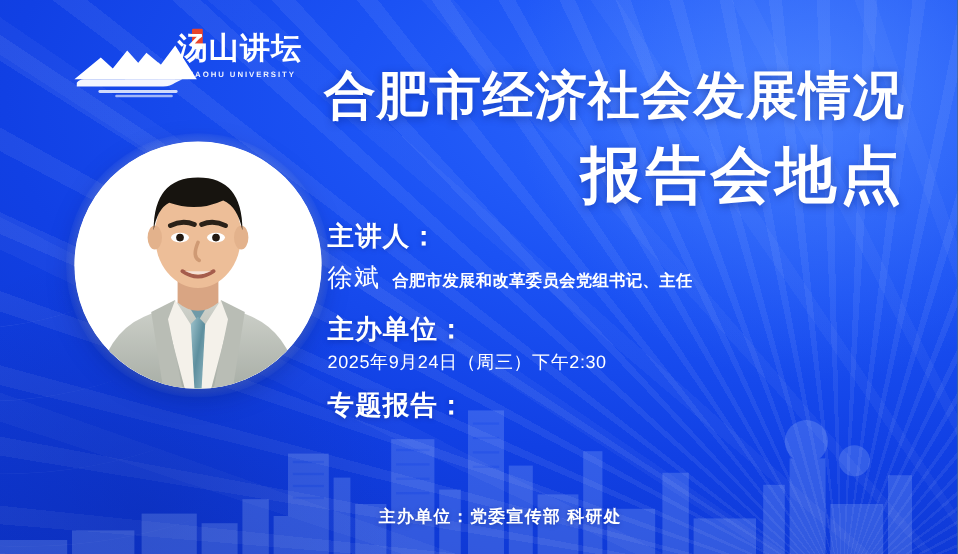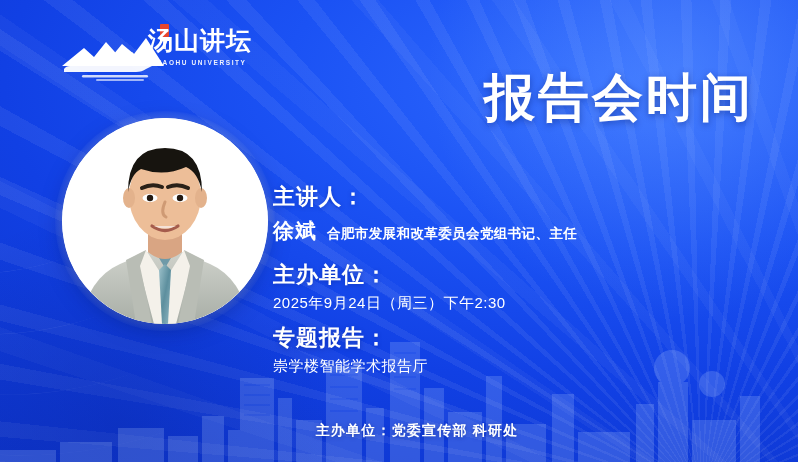--- a/index.html
+++ b/index.html
@@ -192,21 +192,21 @@
     text-shadow: 0 1px 4px rgba(4,24,110,0.35);
   }
   .det-row {
     display: flex;
     align-items: baseline;
     margin-bottom: 15px;
     white-space: nowrap;
   }
   .det-name {
     font-size: 21px;
-    font-weight: 700;
+    font-weight: 400;
     letter-spacing: 1px;
     margin-right: 10px;
   }
   .det-title {
     font-size: 13.5px;
     font-weight: 700;
     letter-spacing: .4px;
   }
   .det-value {
     font-size: 15px;
@@ -301,21 +301,22 @@
       <rect x="36" y="57" width="48" height="2" rx="1" fill="#ffffff" opacity="0.6"></rect>
       <rect x="100" y="2" width="9" height="13" rx="1" fill="#e8442c"></rect>
       <rect x="100" y="15" width="9" height="4" fill="#ffffff"></rect>
       <rect x="103" y="19" width="3" height="8" fill="#ffffff" opacity="0.9"></rect>
     </svg>
     <div class="logo-cn">汤山讲坛</div>
     <div class="logo-en">CHAOHU UNIVERSITY</div>
   </div>
 
   <div class="headline">
-    <div class="hl-line2">报告会时间</div>
+    <div class="hl-line1">合肥市经济社会发展情况</div>
+    <div class="hl-line2">报告会地点</div>
   </div>
 
   <div class="portrait-wrap">
     <div class="portrait-ring"></div>
     <div class="portrait">
       <svg viewBox="0 0 206 206" aria-hidden="true">
         <defs>
           <clipPath id="circ">
               <circle cx="103" cy="103" r="103"></circle>
             </clipPath>
@@ -371,18 +372,17 @@
   <div class="details">
     <div class="det-label">主讲人：</div>
     <div class="det-row">
       <span class="det-name">徐斌</span>
       <span class="det-title">合肥市发展和改革委员会党组书记、主任</span>
     </div>
     <div class="gap-a"></div>
     <div class="det-label">主办单位：</div>
     <div class="det-value">2025年9月24日（周三）下午2:30</div>
     <div class="det-label">专题报告：</div>
-    <div class="det-value">崇学楼智能学术报告厅</div>
   </div>
 
   <div class="footer">主办单位：党委宣传部  科研处</div>
 
 </div>
 
 </body></html>

